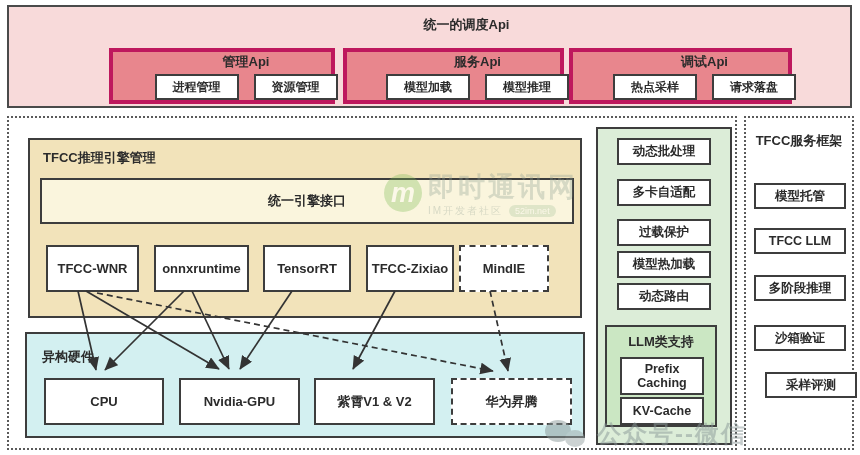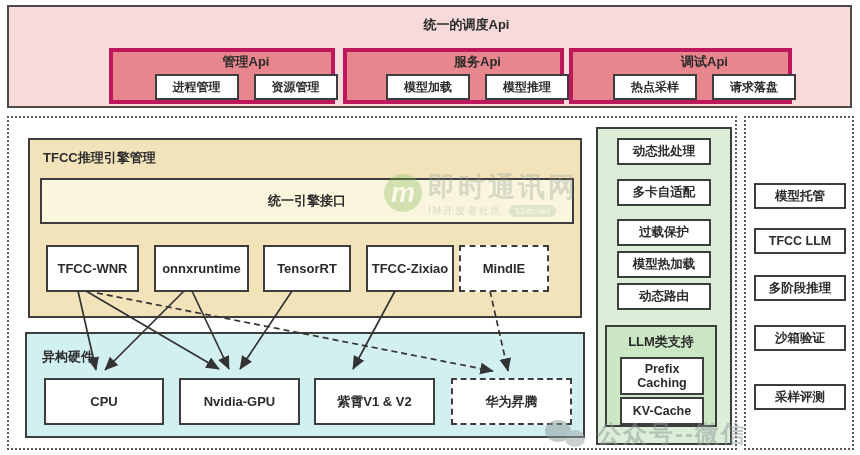--- a/index.html
+++ b/index.html
@@ -107,25 +107,26 @@
       <div class="api-items">
         <div class="white-box">热点采样</div>
         <div class="white-box">请求落盘</div>
       </div>
     </div>
   </div>
 
   <div class="mid-container"></div>
 
   <div class="right-container">
+    <div class="svc-title">TFCC服务框架</div>
     <div class="svc-box" style="top:65px;">模型托管</div>
     <div class="svc-box" style="top:110px;">TFCC LLM</div>
     <div class="svc-box" style="top:157px;">多阶段推理</div>
     <div class="svc-box" style="top:207px;">沙箱验证</div>
-    <div class="svc-box" style="top:266px;">采样评测</div>
+    <div class="svc-box" style="top:254px;margin-left:11px;">采样评测</div>
   </div>
 
   <div class="engine-section">
     <div class="section-title" style="left:13px; top:9px;">TFCC推理引擎管理</div>
     <div class="iface-box">统一引擎接口</div>
     <div class="engine-box" style="left:7px;   width:93px;">TFCC-WNR</div>
     <div class="engine-box" style="left:115px; width:95px;">onnxruntime</div>
     <div class="engine-box" style="left:224px; width:88px;">TensorRT</div>
     <div class="engine-box" style="left:327px; width:88px;">TFCC-Zixiao</div>
     <div class="engine-box dashed" style="left:420px; width:90px;">MindIE</div>

